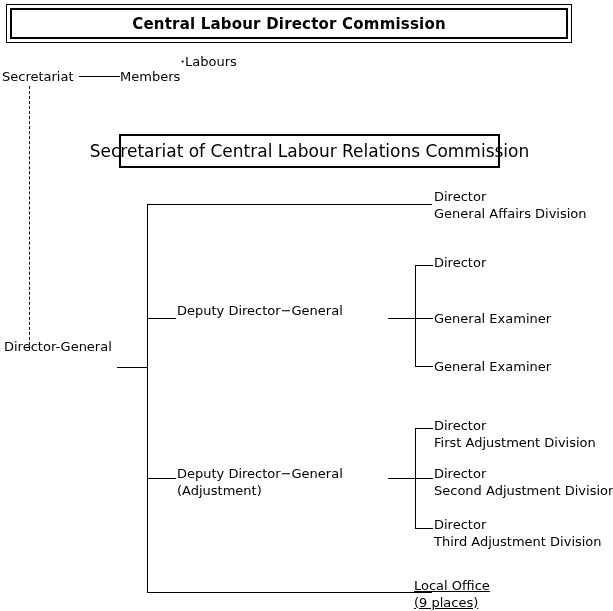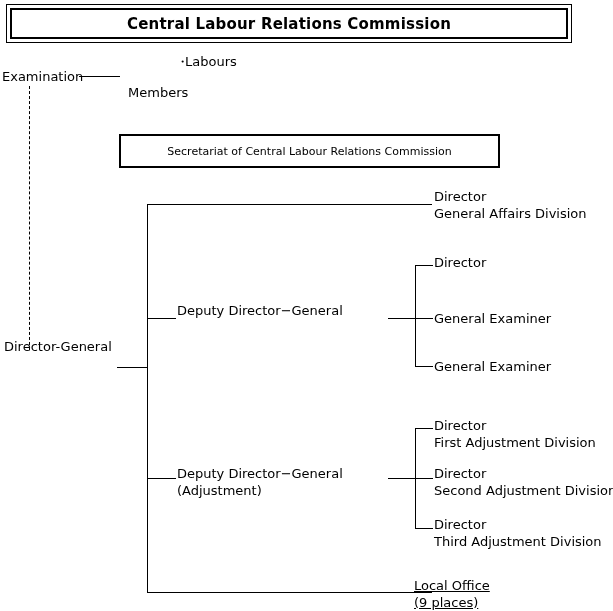--- a/index.html
+++ b/index.html
@@ -58,21 +58,21 @@
     width: 381px;
     height: 34px;
     border: 2px solid #000;
     box-sizing: border-box;
     background: #fff;
     display: flex;
     align-items: center;
     justify-content: center;
   }
   .secretariat-text {
-    font-size: 11px;
+    font-size: 17px;
     white-space: nowrap;
   }
 
   
   .node {
     position: absolute;
     font-size: 13px;
     line-height: 17px;
     white-space: nowrap;
   }
@@ -107,29 +107,29 @@
   .members-list .bullet-row { display: block; }
   .dot { display: inline-block; width: 9px; }
 </style>
 </head>
 <body>
 
 <div id="chart-root">
 
   <div class="title-box">
     <div class="title-box-inner">
-      <span class="title-text">Central Labour Relations Commission</span>
+      <span class="title-text">Central Labour Director Commission</span>
     </div>
   </div>
 
-  <div class="node" style="left:2px; top:68px;">Examination</div>
+  <div class="node" style="left:2px; top:68px;">Secretariat</div>
 
   <div class="hline" style="left:79px; top:76px; width:41px;"></div>
 
-  <div class="node" style="left:120px; top:84px;margin-left:8px;">Members</div>
+  <div class="node" style="left:120px; top:68px;">Members</div>
 
   <div class="members-list">
     <span class="bullet-row"><span class="dot">・</span><span>Labours</span></span>
   </div>
 
   <div class="vline-dashed" style="left:29px; top:86px; height:264px;"></div>
 
   <div class="secretariat-box">
     <span class="secretariat-text">Secretariat of Central Labour Relations Commission</span>
   </div>

